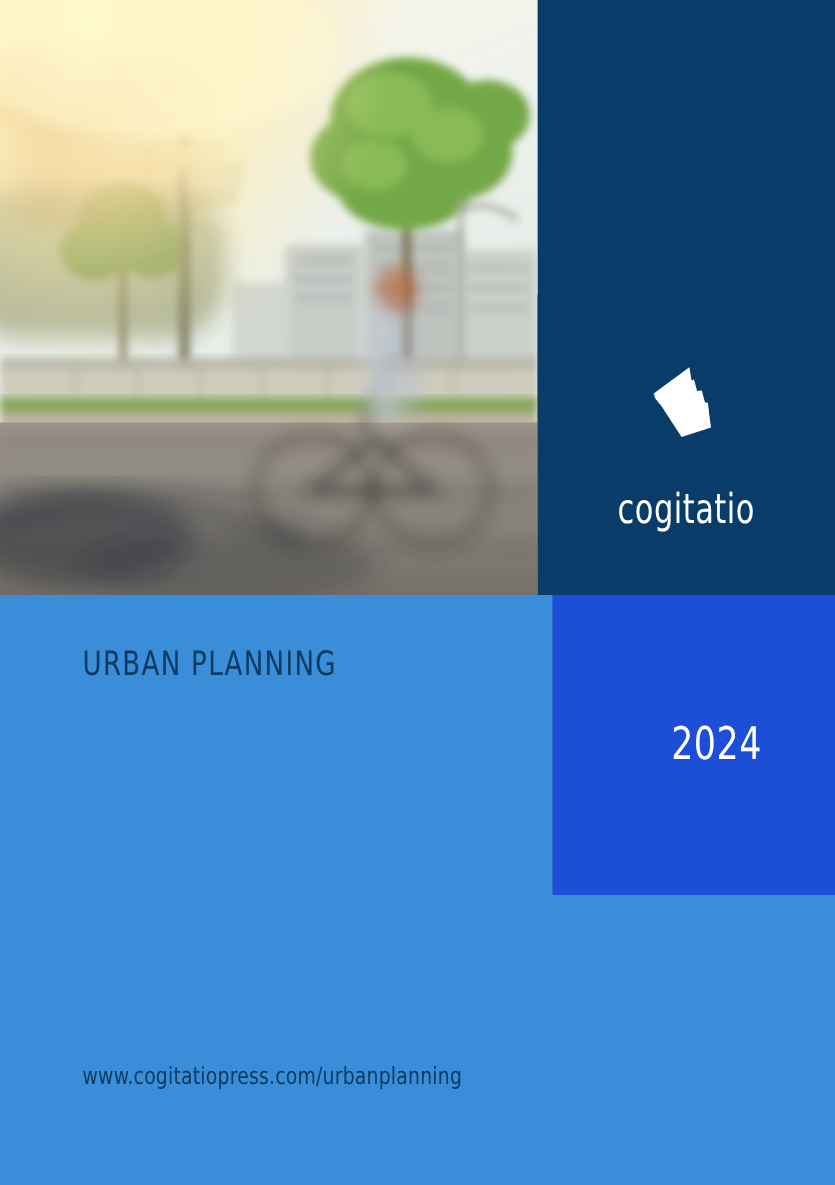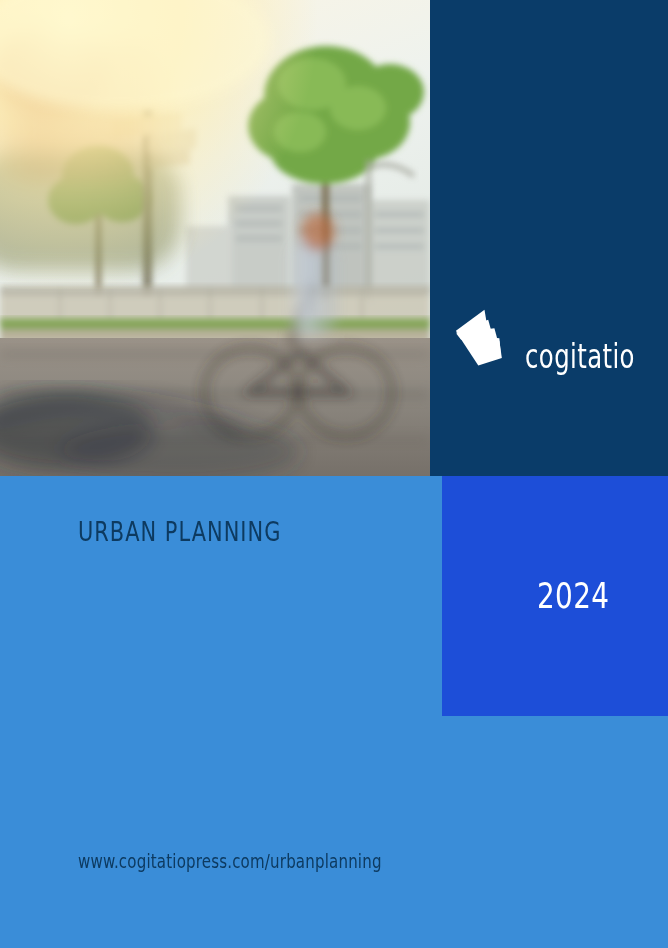--- a/index.html
+++ b/index.html
@@ -17,21 +17,21 @@
   .photo{
     position:absolute;left:0;top:0;width:430px;height:476px;
     overflow:hidden;background:#c9cdbd;
   }
   .photo svg{display:block;width:430px;height:476px;}
 
   
   .brand-panel{
     position:absolute;left:430px;top:236px;width:238px;height:240px;
     background:#0a3c69;
-    display:flex;flex-direction:row;
+    display:flex;flex-direction:column;
     align-items:center;justify-content:center;
   }
   .brand-logo{width:62px;height:62px;margin-bottom:38px;}
   .brand-logo svg{display:block;width:100%;height:100%;}
   .brand-word{
     color:#ffffff;
     font-family:"Liberation Sans Narrow","DejaVu Sans Condensed","Liberation Sans",sans-serif;
     font-size:33px;
     font-weight:400;
     letter-spacing:.5px;
@@ -44,21 +44,20 @@
   
   .navy-top{
     position:absolute;left:430px;top:0;width:238px;height:236px;
     background:#0a3c69;
   }
 
   
   .left-col{
     position:absolute;left:0;top:476px;width:430px;height:472px;
     background:#3a8dd8;
-    margin-left:12px;
   }
   .journal-title{
     position:absolute;left:66px;top:42px;
     color:#0d3a60;
     font-family:"Liberation Sans Narrow","DejaVu Sans Condensed","Liberation Sans",sans-serif;
     font-size:27px;font-weight:400;letter-spacing:1.2px;
     transform:scaleX(.86);transform-origin:left center;
     white-space:nowrap;line-height:1;
   }
   .metrics{position:absolute;left:66px;top:178px;}

